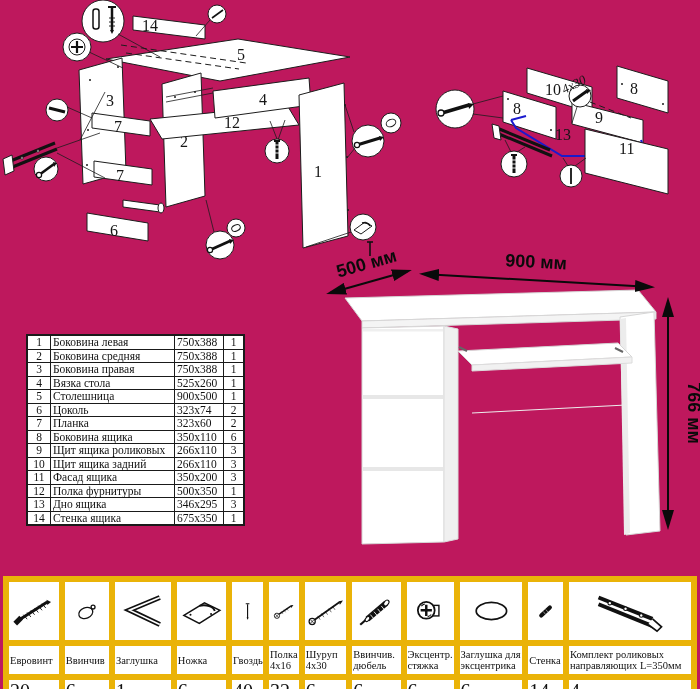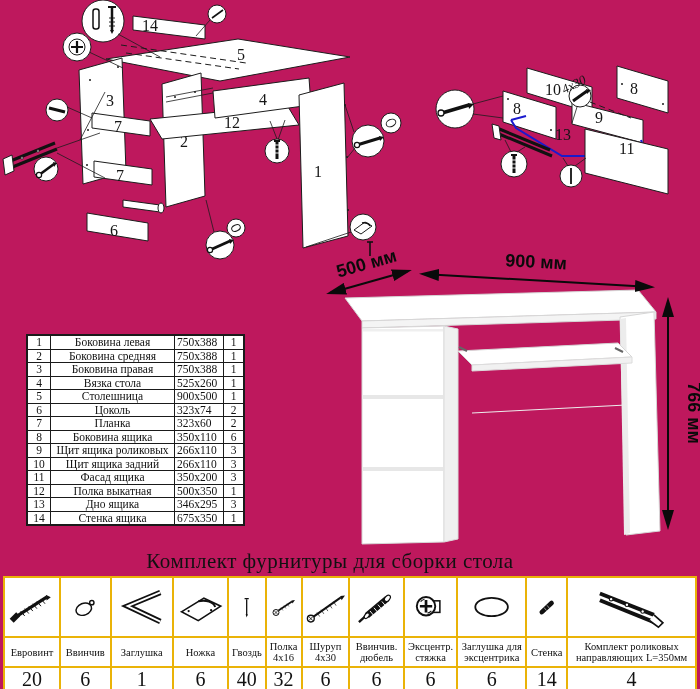--- a/index.html
+++ b/index.html
@@ -7,30 +7,30 @@
         font-family:"Liberation Serif", serif;color:#111;}
   svg text{font-family:"Liberation Serif", serif;fill:#151515;}
   .lbl{font-size:16px;}
 
   
   .parts-table{position:absolute;left:26px;top:334px;border-collapse:collapse;
                border:2px solid #1a1a1a;background:#fff;}
   .parts-table td{border:1px solid #1a1a1a;font-size:11.5px;line-height:12.5px;
                   height:11.9px;padding:0 2px;white-space:nowrap;}
   .pt-num{width:18px;text-align:center;}
-  .pt-name{width:119px;text-align:center;margin-left:26px;}
+  .pt-name{width:119px;text-align:left;margin-left:26px;}
   .pt-size{width:44px;text-align:left;}
   .pt-qty{width:15px;text-align:center;}
 
   
   .hw-title{position:absolute;left:0;top:549px;width:660px;text-align:center;
             font-size:21px;letter-spacing:.5px;}
   .hw-table{position:absolute;left:3px;top:576px;width:694px;border-collapse:collapse;
             border:2px solid #1a1a1a;table-layout:fixed;background:#fff;}
-  .hw-table td{border:2px solid #eab308;text-align:center;vertical-align:middle;
+  .hw-table td{border:6px solid #eab308;vertical-align:middle;
                padding:0 1px;overflow:hidden;}
   .hw-icon-cell{height:58px;}
   .hw-name-cell{height:28px;font-size:10.5px;line-height:11px;}
   .hw-qty-cell{height:20px;font-size:20px;}
   .hw-icon{width:100%;height:54px;display:block;}
   .hidden-defs{position:absolute;width:0;height:0;overflow:hidden;}
 
   .diag{position:absolute;}
   #assembly-svg{left:0;top:0;}
   #drawer-svg{left:425px;top:30px;}
@@ -442,40 +442,39 @@
           <td class="pt-qty">3</td>
         </tr>
         <tr>
           <td class="pt-num">11</td>
           <td class="pt-name">Фасад ящика</td>
           <td class="pt-size">350x200</td>
           <td class="pt-qty">3</td>
         </tr>
         <tr>
           <td class="pt-num">12</td>
-          <td class="pt-name">Полка выкатная</td>
+          <td class="pt-name">Полка фурнитуры</td>
           <td class="pt-size">500x350</td>
           <td class="pt-qty">1</td>
         </tr>
         <tr>
           <td class="pt-num">13</td>
           <td class="pt-name">Дно ящика</td>
           <td class="pt-size">346x295</td>
           <td class="pt-qty">3</td>
         </tr>
         <tr>
           <td class="pt-num">14</td>
           <td class="pt-name">Стенка ящика</td>
           <td class="pt-size">675x350</td>
           <td class="pt-qty">1</td>
         </tr>
       </tbody>
   </table>
 
-  <div class="hw-title">Комплект фурнитуры для сборки стола</div>
   <table class="hw-table">
     <colgroup>
         <col style="width: 8.1%;">
         <col style="width: 7.3%;">
         <col style="width: 9%;">
         <col style="width: 8%;">
         <col style="width: 5.4%;">
         <col style="width: 5.2%;">
         <col style="width: 6.9%;">
         <col style="width: 7.9%;">

